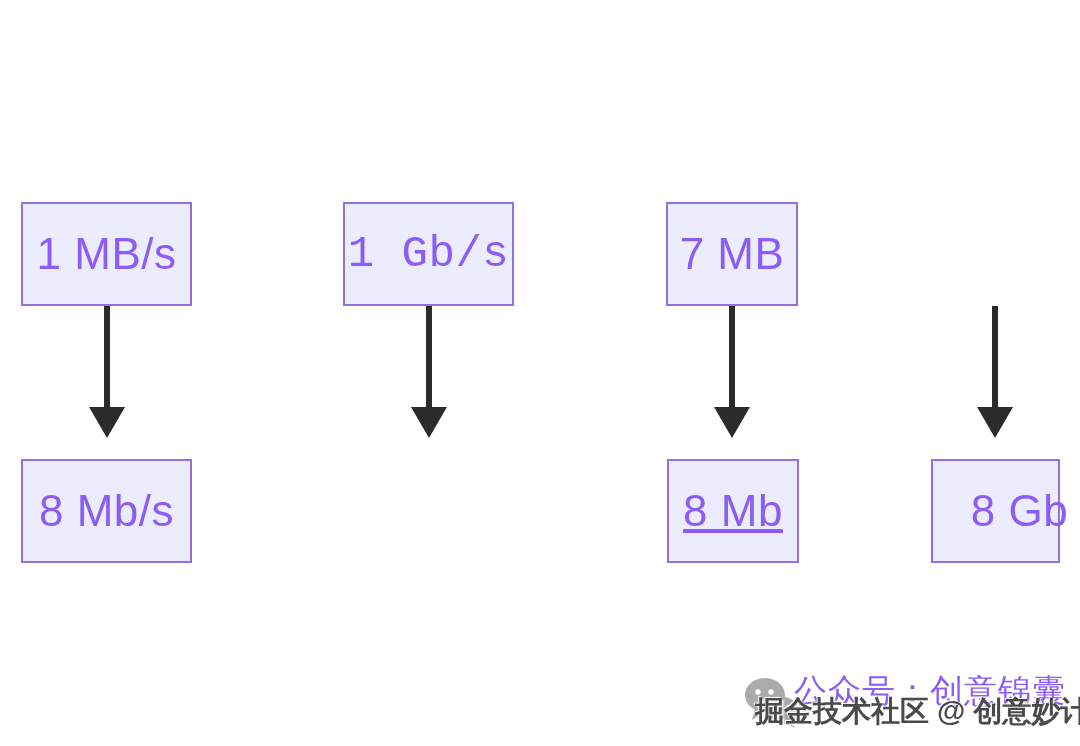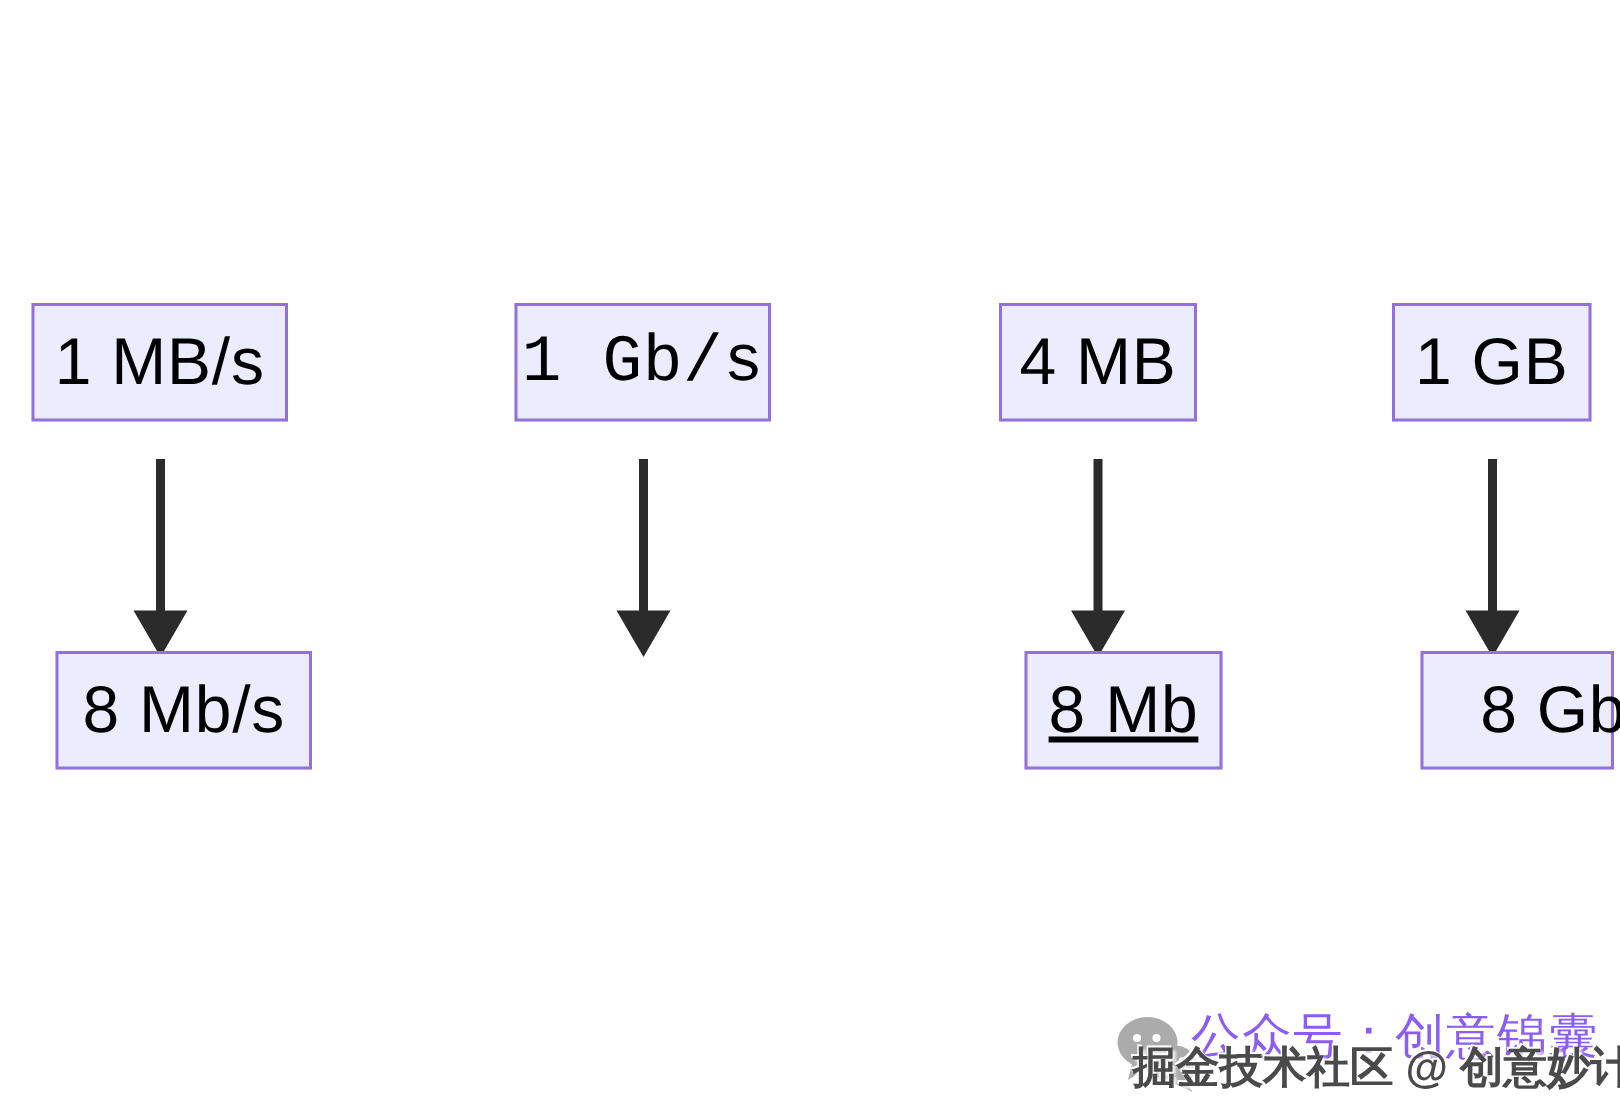--- a/index.html
+++ b/index.html
@@ -10,34 +10,34 @@
   .canvas {
     position: relative;
     width: 1080px;
     height: 746px;
     background: #ffffff;
     overflow: hidden;
     font-family: "Liberation Sans", sans-serif;
   }
   .node {
     position: absolute;
-    height: 79px;
+    height: 104px;
     box-sizing: border-box;
     background: #ECECFF;
     border: 2px solid #9370DB;
     display: flex;
     align-items: center;
     justify-content: center;
     font-size: 44px;
-    color: #000000;
+    color: #8b5cf6;
     letter-spacing: 0.5px;
     white-space: nowrap;
   }
   .row-top .node, .node.top { top: 202px; }
-  .node.bottom { top: 434px; margin-left: 16px; }
+  .node.bottom { top: 459px; }
 
   .arrow-shaft {
     position: absolute;
     top: 306px;
     width: 6px;
     height: 103px;
     background: #2b2b2b;
   }
   .arrow-head {
     position: absolute;
@@ -84,26 +84,25 @@
 
   <div class="node top" style="left:21px;  width:171px;">1 MB/s</div>
   <div class="arrow-shaft" style="left:104px;"></div>
   <div class="arrow-head" style="left:89px;"></div>
   <div class="node bottom" style="left:21px;  width:171px;">8 Mb/s</div>
 
   <div class="node top" style="left:343px; width:171px;font-family:Liberation Mono, monospace;">1 Gb/s</div>
   <div class="arrow-shaft" style="left:426px;"></div>
   <div class="arrow-head" style="left:411px;"></div>
 
-  <div class="node top" style="left:666px; width:132px;">4 MB</div>
+  <div class="node top" style="left:666px; width:132px;">7 MB</div>
   <div class="arrow-shaft" style="left:729px;"></div>
   <div class="arrow-head" style="left:714px;"></div>
   <div class="node bottom" style="left:667px; width:132px;text-decoration:underline;">8 Mb</div>
 
-  <div class="node top" style="left:928px; width:133px;">1 GB</div>
   <div class="arrow-shaft" style="left:992px;"></div>
   <div class="arrow-head" style="left:977px;"></div>
   <div class="node bottom" style="left:931px; width:129px;padding-left:48px;">8 Gb</div>
 
   <svg class="wechat-icon" viewBox="0 0 56 52" xmlns="http://www.w3.org/2000/svg">
     <ellipse cx="21" cy="19" rx="20" ry="17" fill="#9d9d9d"></ellipse>
     <polygon points="11,32 8,44 22,35" fill="#9d9d9d"></polygon>
     <circle cx="14" cy="16" r="2.7" fill="#ffffff"></circle>
     <circle cx="27" cy="16" r="2.7" fill="#ffffff"></circle>
     <ellipse cx="39" cy="34" rx="15" ry="13" fill="#9d9d9d"></ellipse>

